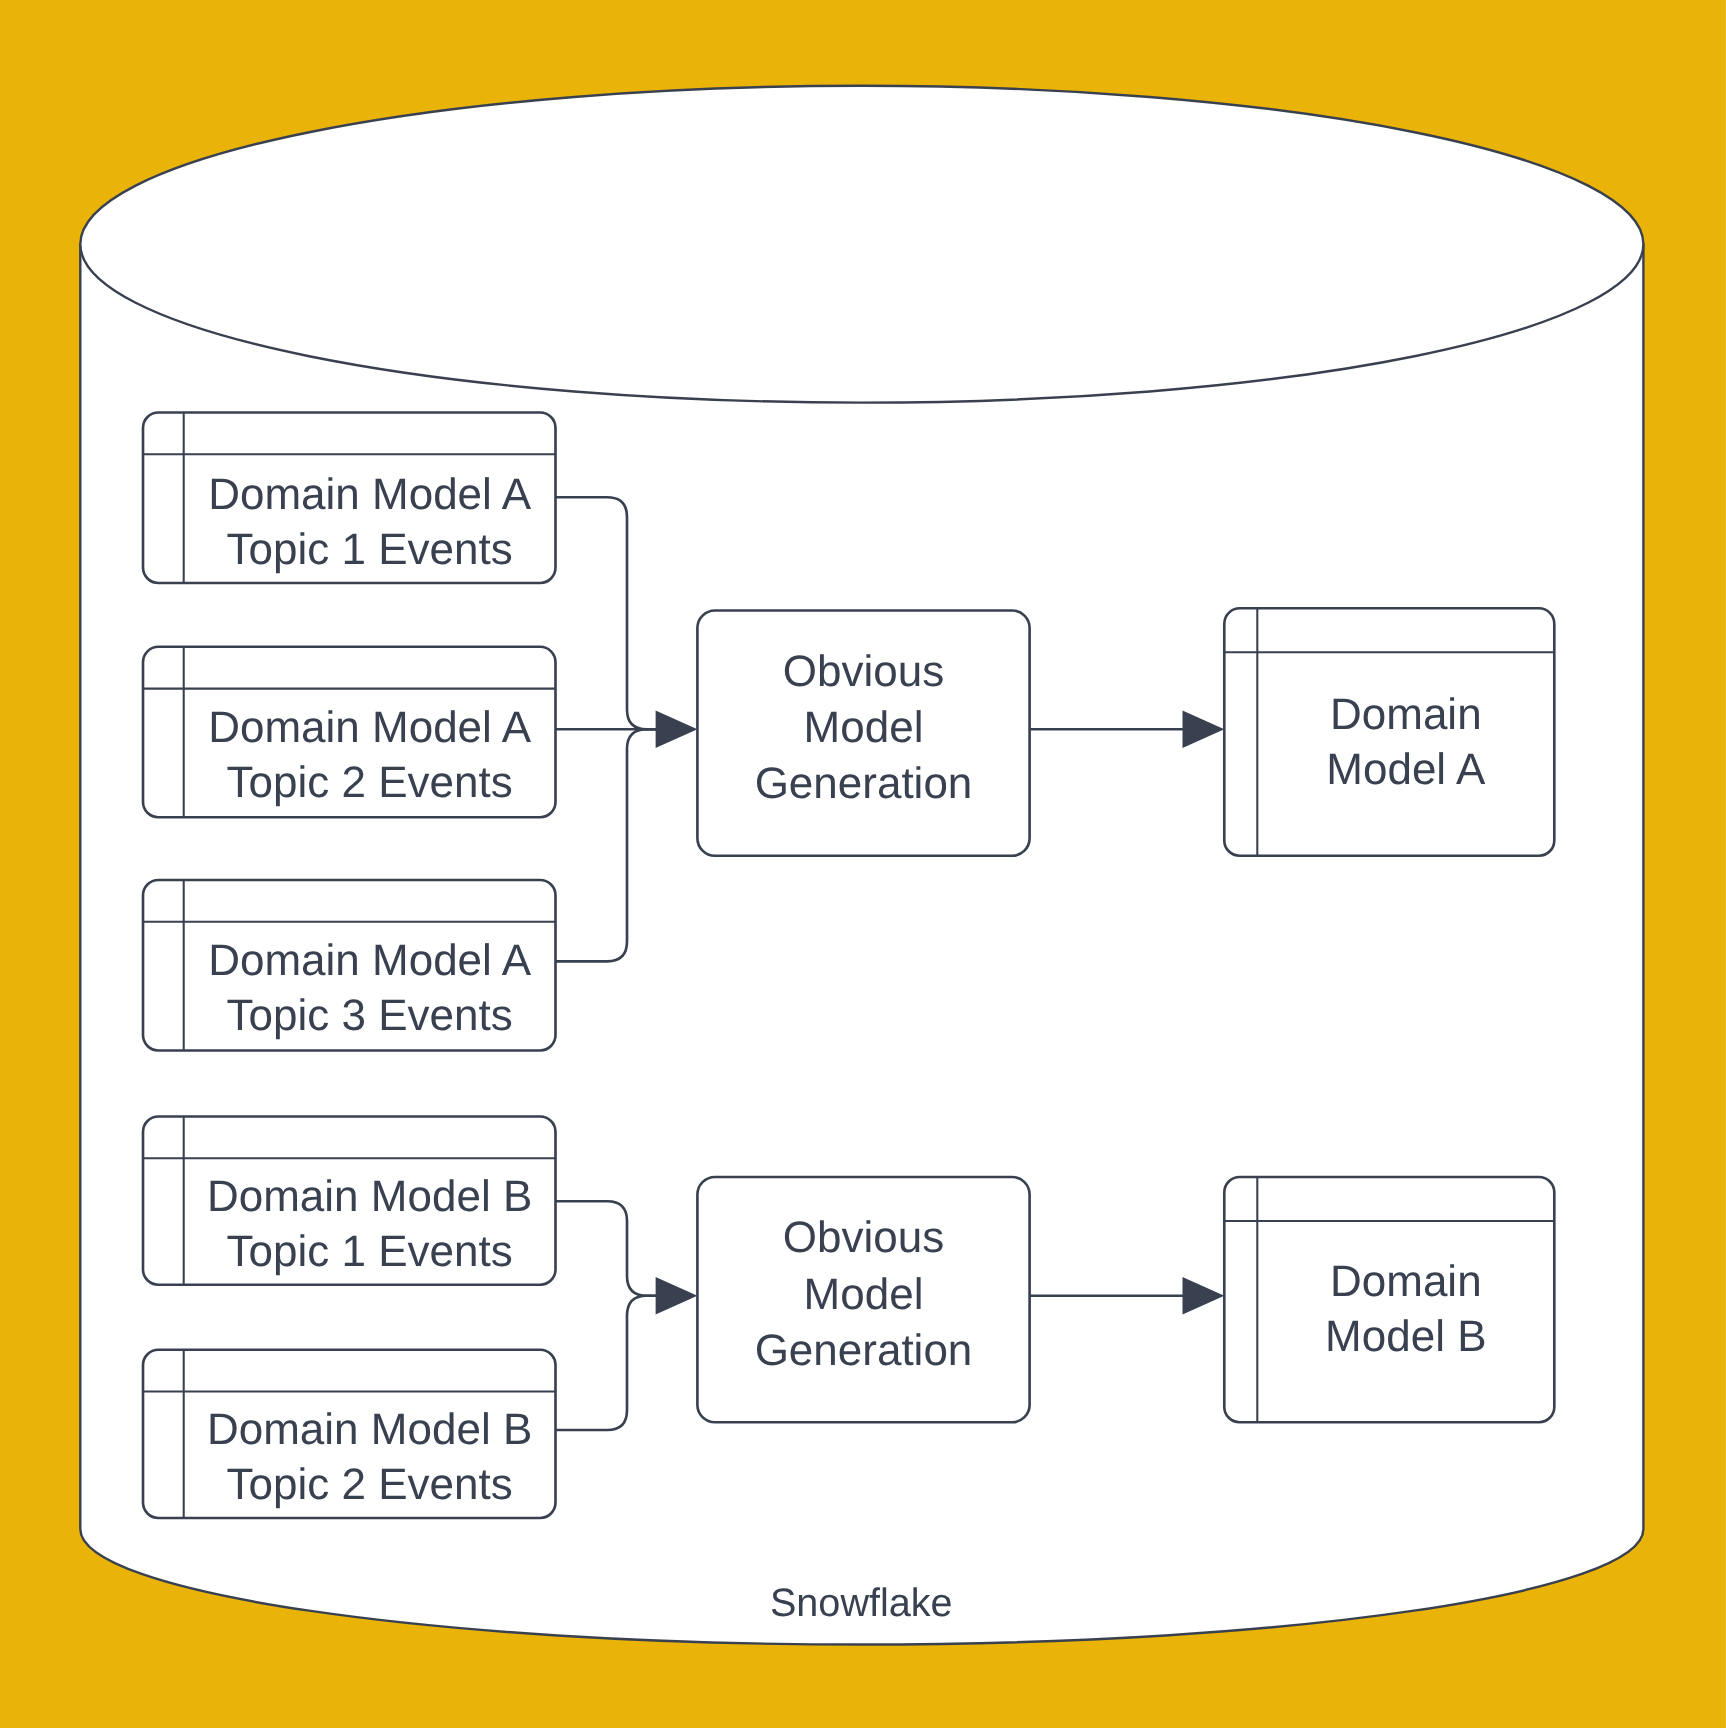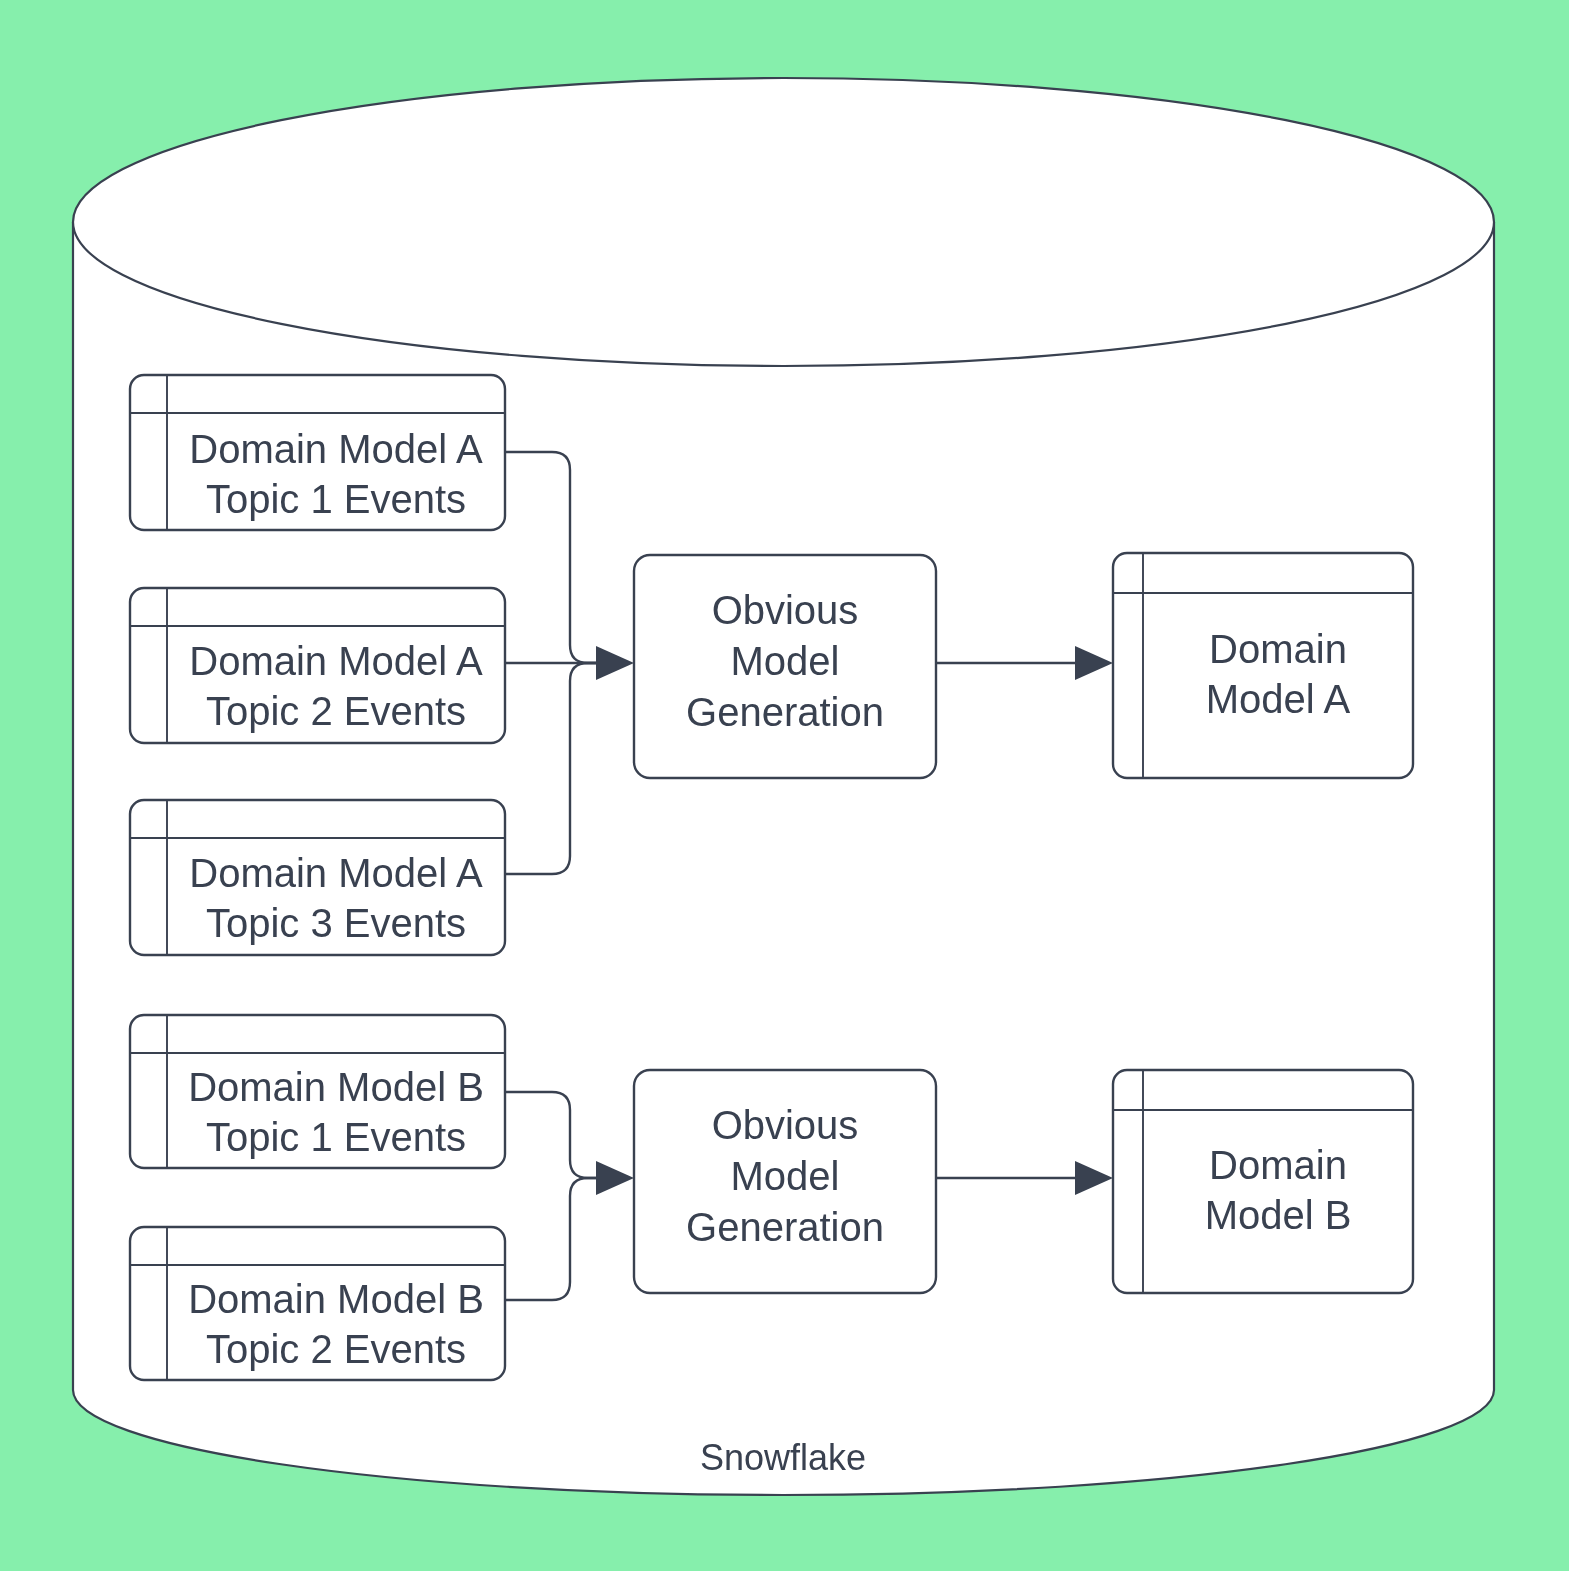--- a/index.html
+++ b/index.html
@@ -9,21 +9,21 @@
     background: #ffffff;
   }
   body {
     font-family: "Liberation Sans", sans-serif;
     color: #394150;
   }
   #diagram-root {
     position: relative;
     width: 1569px;
     height: 1571px;
-    background: #86efac;
+    background: #eab308;
     overflow: hidden;
   }
   svg.canvas {
     position: absolute;
     top: 0;
     left: 0;
     width: 1569px;
     height: 1571px;
     display: block;
   }

